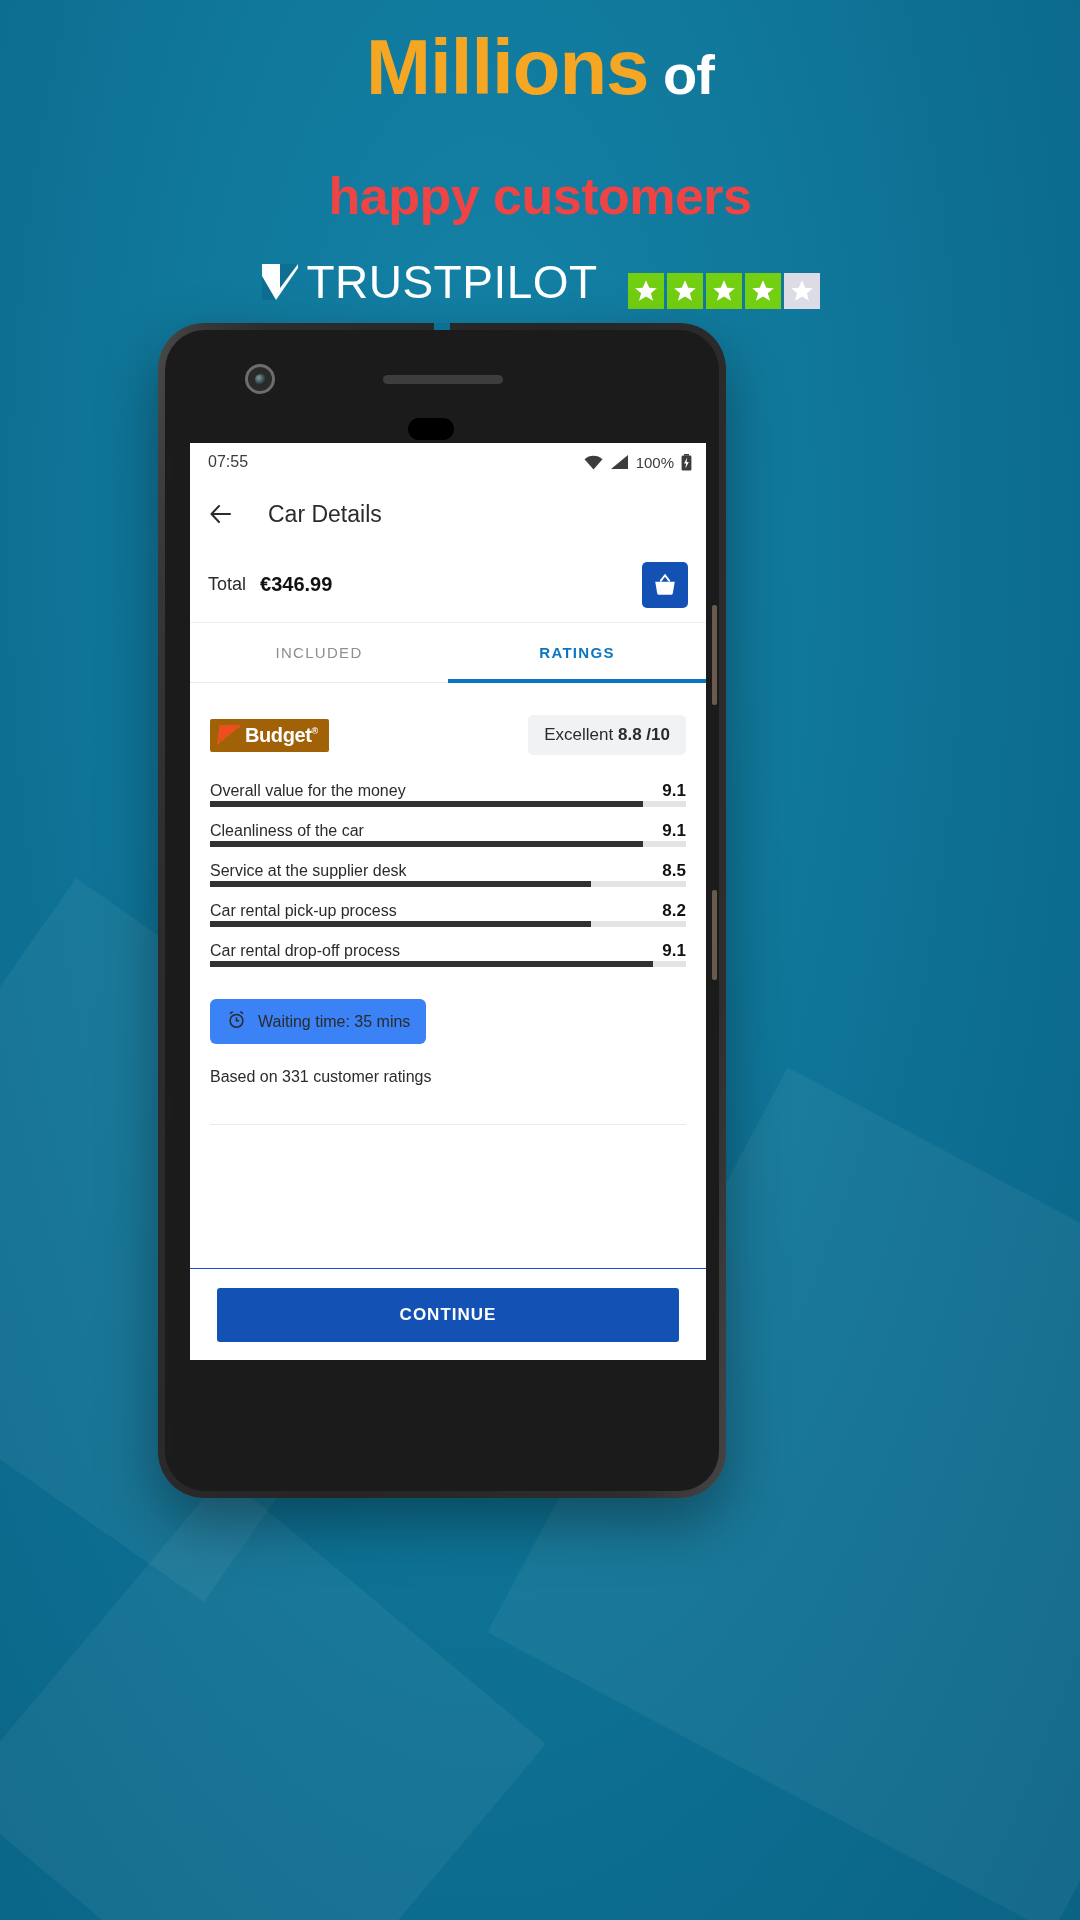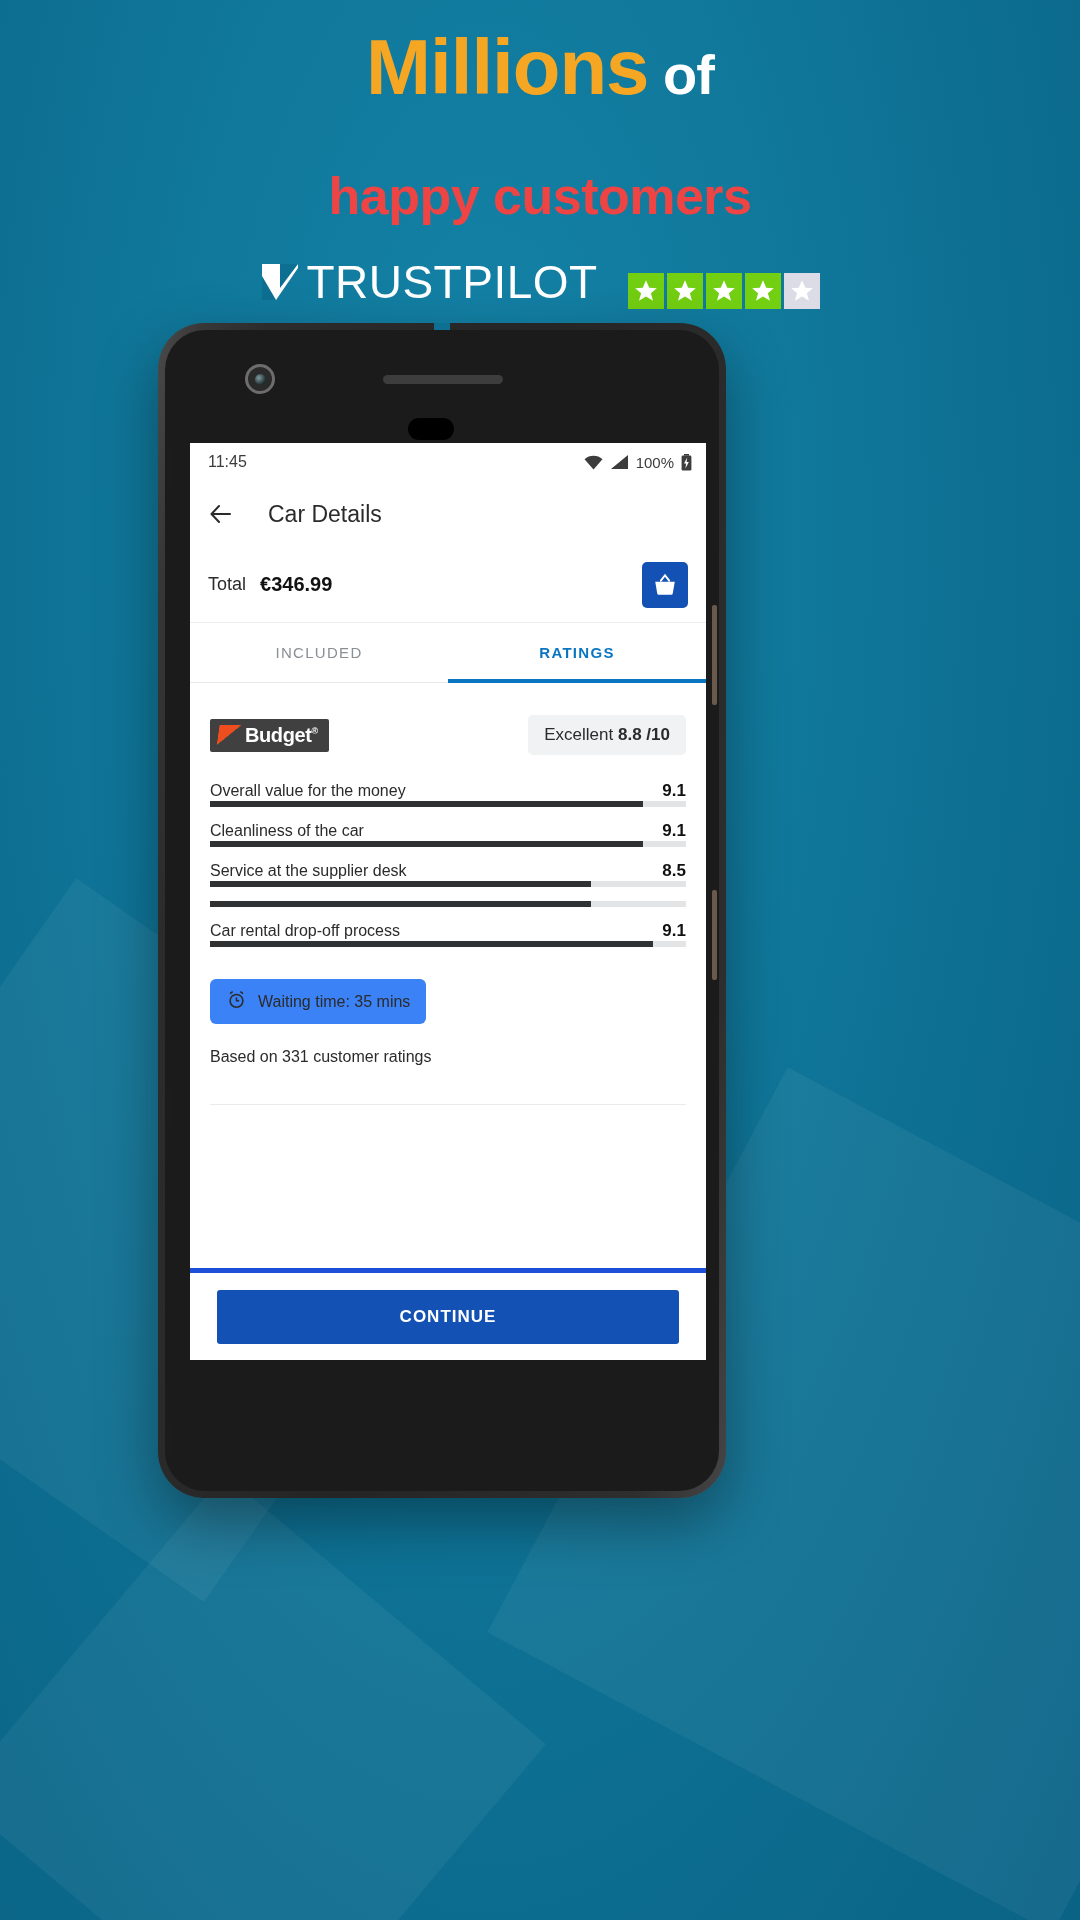--- a/index.html
+++ b/index.html
@@ -148,21 +148,21 @@
     height: 4px; background: #0a76c2;
   }
 
   .content { padding: 0 20px; }
 
   .supplier-row {
     display: flex; align-items: center; justify-content: space-between;
     padding-top: 32px; padding-bottom: 26px;
   }
   .budget-logo {
-    background: #404040; padding: 5px 11px 5px 8px;
+    background: #a16207; padding: 5px 11px 5px 8px;
     display: flex; align-items: center; gap: 5px; border-radius: 2px;
   }
   .budget-tri {
     width: 22px; height: 20px;
     background: linear-gradient(to bottom right, #ee4e1d 0 50%, #f7941e 50% 100%);
     clip-path: polygon(0 0, 100% 0, 0 100%);
     transform: skewX(-8deg);
   }
   .budget-word { color: #fff; font-size: 20px; font-weight: bold; letter-spacing: -.4px; }
   .budget-word sup { font-size: 9px; vertical-align: super; }
@@ -197,21 +197,21 @@
     font-size: 17px; color: #0a76c2; font-weight: bold; margin-top: 30px;
   }
   .content-divider {
     margin-top: 38px; height: 1px; background: #e8eaec;
   }
 
   .cta-bar {
     position: absolute; left: 0; right: 0; bottom: 0;
     height: 92px; background: #fff; display: flex;
     align-items: center; justify-content: center;
-    border-top: 5px solid #1d4ed8;
+    border-top: 1px solid #1d4ed8;
   }
   .cta-btn {
     width: 462px; height: 54px; background: #1351b4;
     border-radius: 3px; color: #fff; font-size: 17px; font-weight: bold;
     letter-spacing: 1px; display: flex; align-items: center; justify-content: center;
     border: none;
   }
 </style>
 </head>
 <body>
@@ -272,21 +272,21 @@
   <div class="phone-inner">
     <div class="camera">
         <i></i>
       </div>
     <div class="earpiece"></div>
     <div class="sensor"></div>
 
     <div class="screen">
 
       <div class="statusbar">
-        <span>11:45</span>
+        <span>07:55</span>
         <span class="sb-right">
           <span>
             <svg width="19" height="15" viewBox="0 0 19 15">
                 <path d="M9.5 14.5 L0.5 4.2 A13.5 13.5 0 0 1 18.5 4.2 Z" fill="#3c3c3c"></path>
               </svg>
           </span>
           <span>
             <svg width="19" height="15" viewBox="0 0 19 15">
                 <polygon points="18,0 18,14 1,14" fill="#3c3c3c"></polygon>
               </svg>
@@ -366,20 +366,24 @@
           <div class="rating-head">
             <span class="rating-label">Service at the supplier desk</span>
             <span class="rating-score">8.5</span>
           </div>
           <div class="rating-track">
             <div class="rating-fill" style="width:80%"></div>
           </div>
         </div>
 
         <div class="rating-row">
+          <div class="rating-head">
+            <span class="rating-label">Car rental pick-up process</span>
+            <span class="rating-score">8.2</span>
+          </div>
           <div class="rating-track">
             <div class="rating-fill" style="width:80%"></div>
           </div>
         </div>
 
         <div class="rating-row">
           <div class="rating-head">
             <span class="rating-label">Car rental drop-off process</span>
             <span class="rating-score">9.1</span>
           </div>

